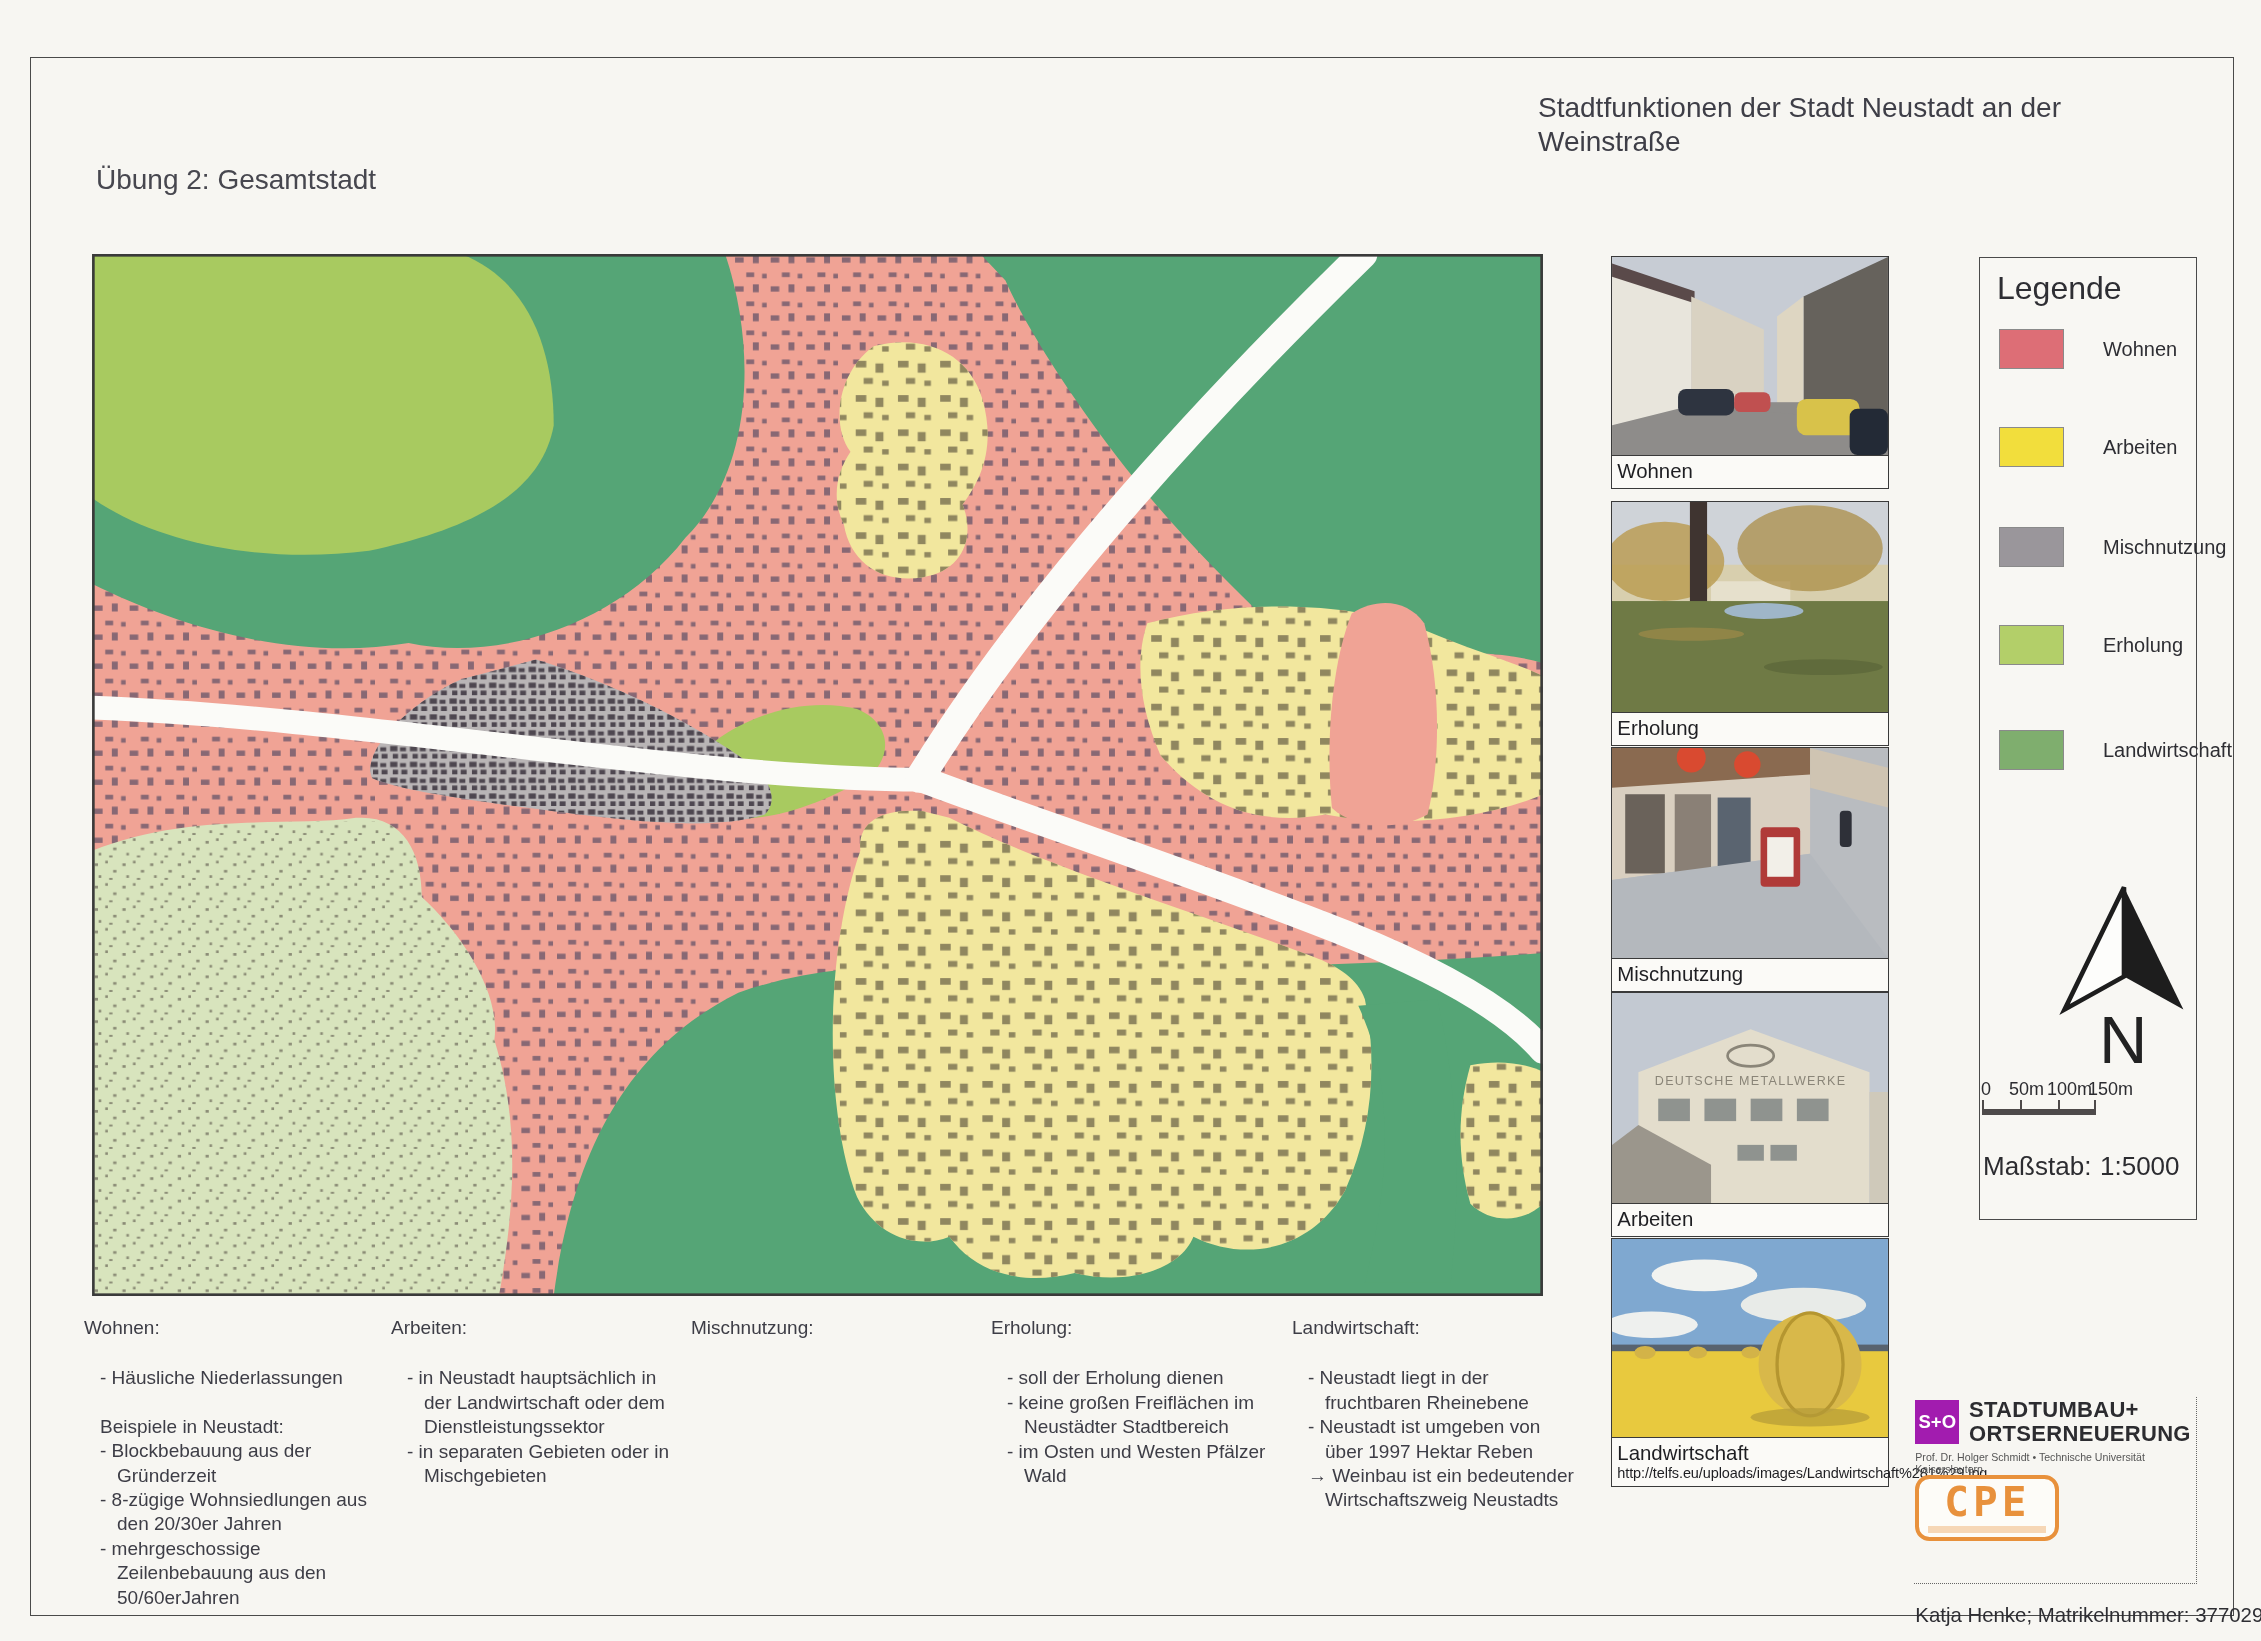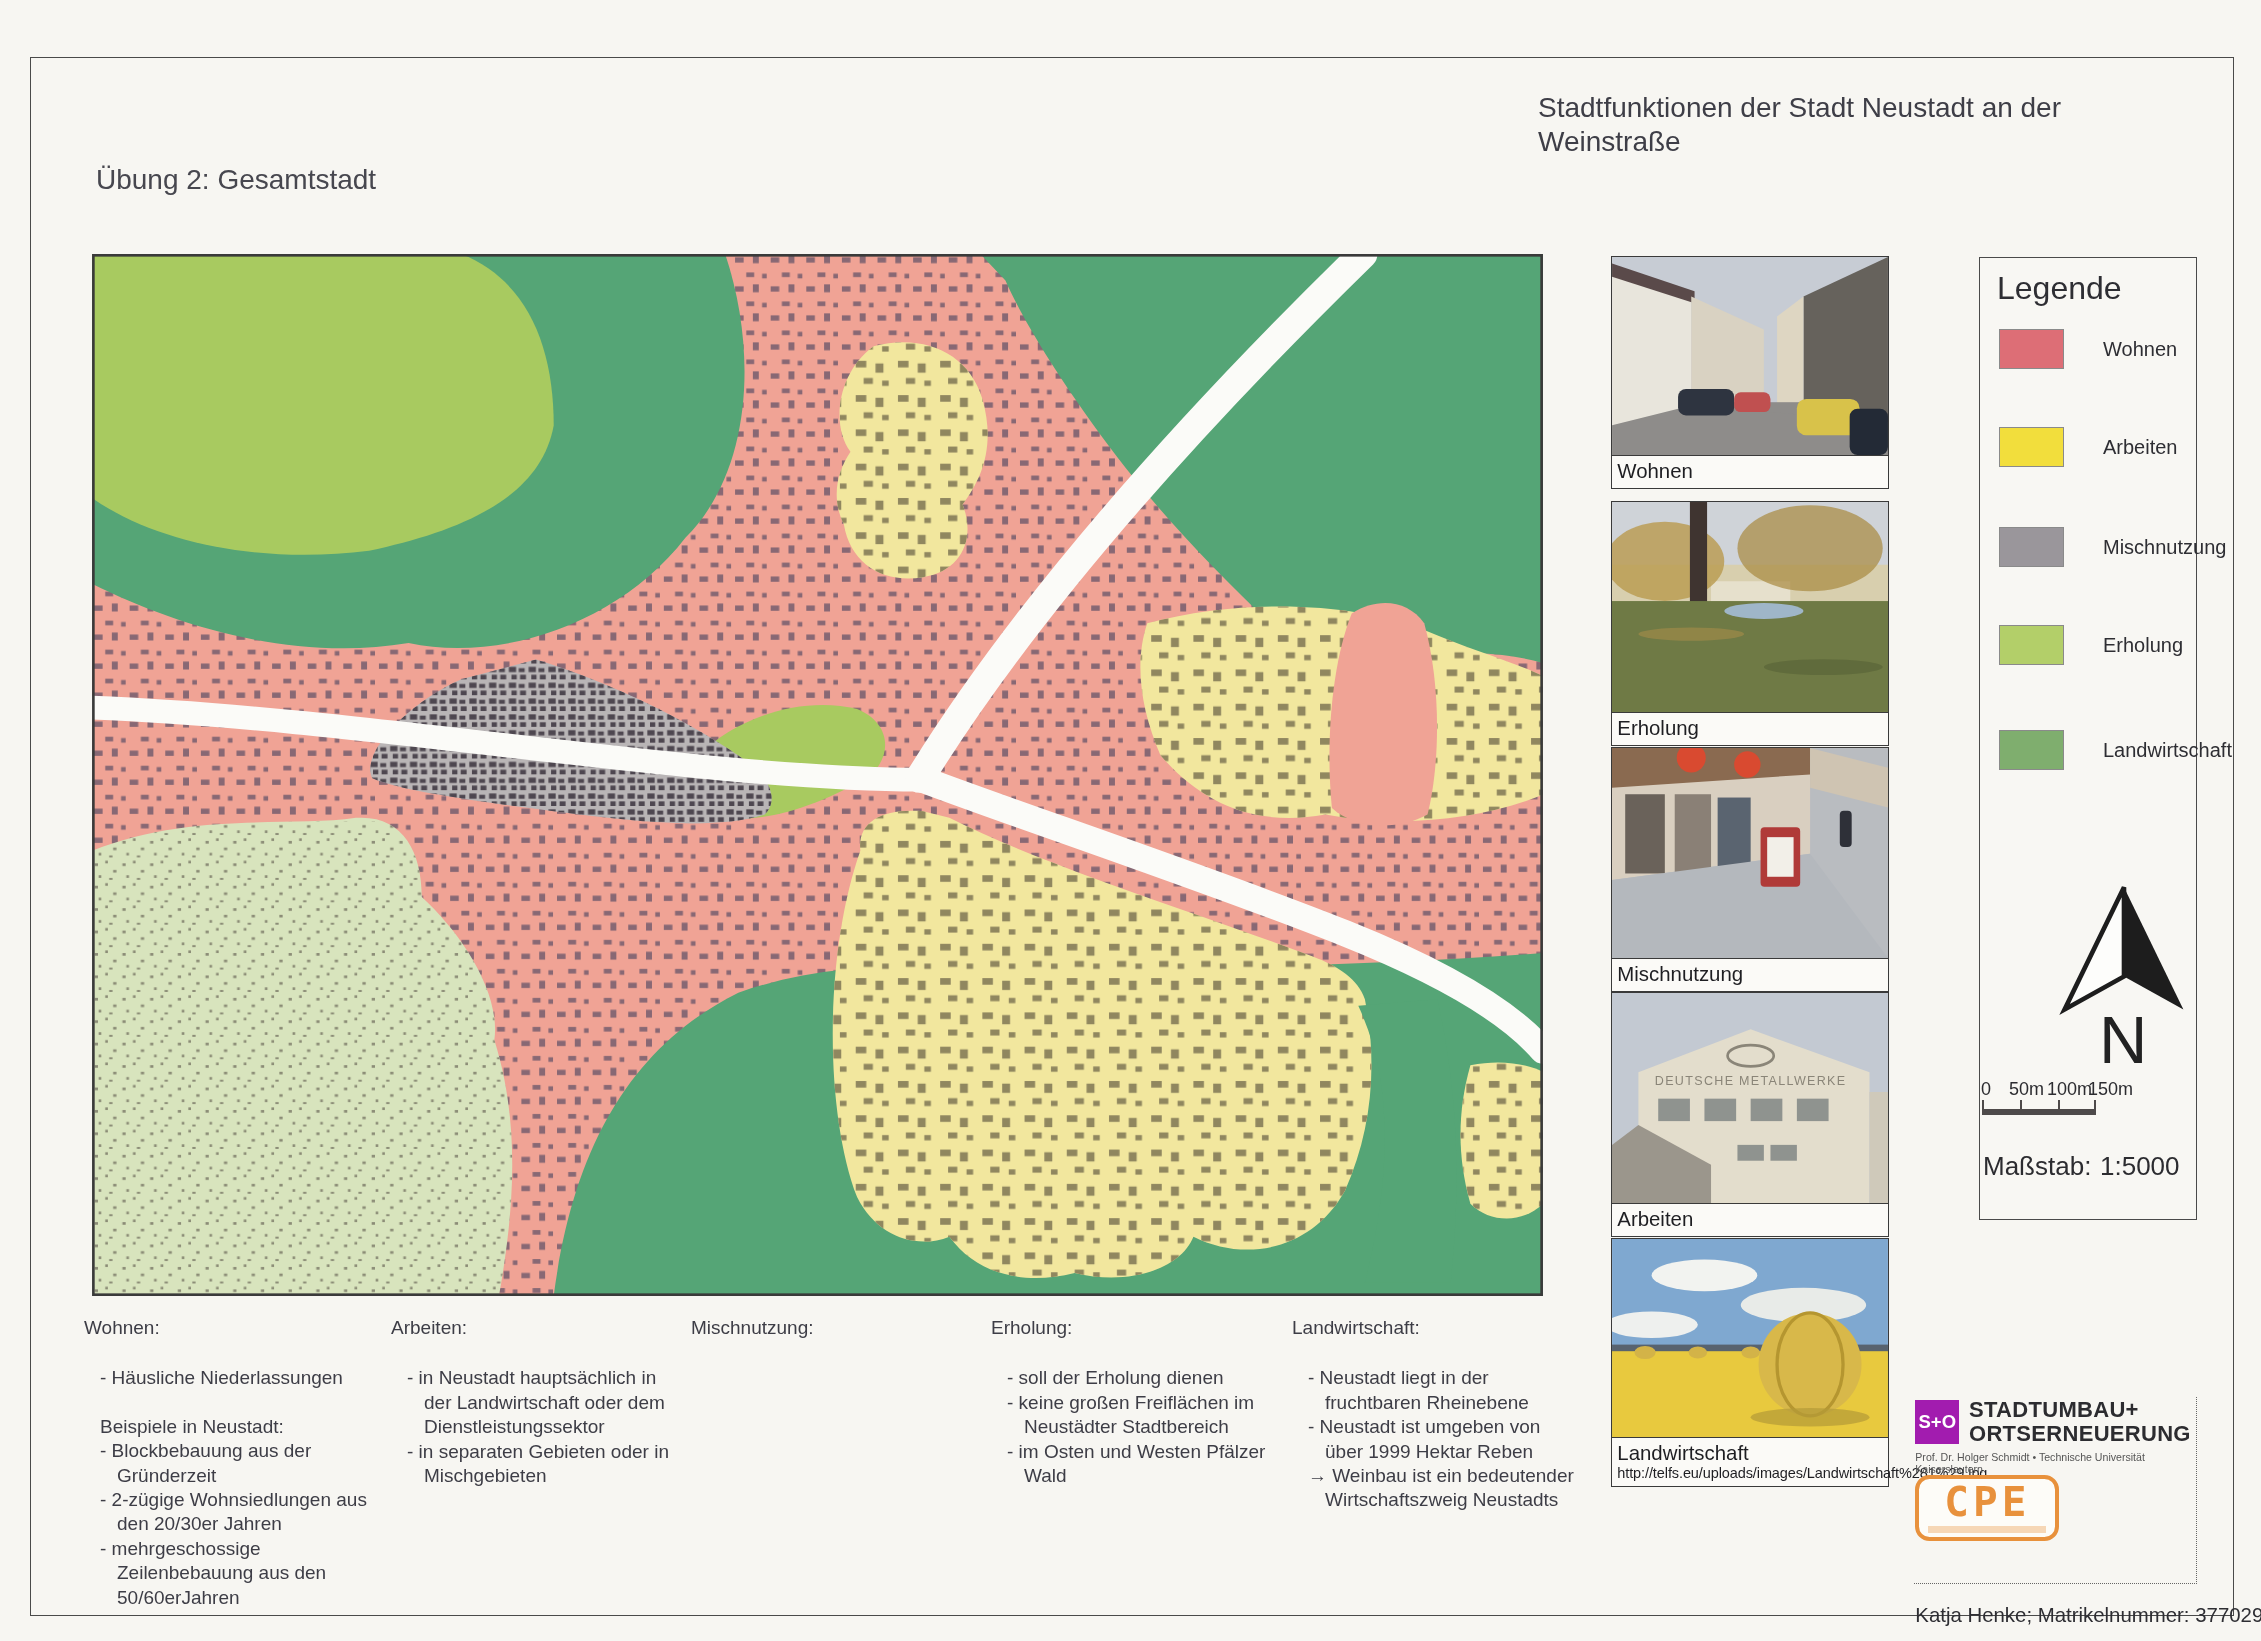--- a/index.html
+++ b/index.html
@@ -291,21 +291,21 @@
     <span class="mval">1:5000</span>
   </div>
 
   <div class="notes" style="left:84px;">
     <div class="nhead">Wohnen:</div>
     <div>
         <div class="nline">- Häusliche Niederlassungen</div>
         <div class="nline sp"></div>
         <div class="nline">Beispiele in Neustadt:</div>
         <div class="nline">- Blockbebauung aus der Gründerzeit</div>
-        <div class="nline">- 2-zügige Wohnsiedlungen aus den 20/30er Jahren</div>
+        <div class="nline">- 8-zügige Wohnsiedlungen aus den 20/30er Jahren</div>
         <div class="nline">- mehrgeschossige Zeilenbebauung aus den 50/60erJahren</div>
       </div>
   </div>
   <div class="notes" style="left:391px;">
     <div class="nhead">Arbeiten:</div>
     <div>
         <div class="nline">- in Neustadt hauptsächlich in der Landwirtschaft oder dem Dienstleistungssektor</div>
         <div class="nline">- in separaten Gebieten oder in Mischgebieten</div>
       </div>
   </div>
@@ -317,21 +317,21 @@
     <div>
         <div class="nline">- soll der Erholung dienen</div>
         <div class="nline">- keine großen Freiflächen im Neustädter Stadtbereich</div>
         <div class="nline">- im Osten und Westen Pfälzer Wald</div>
       </div>
   </div>
   <div class="notes" style="left:1292px;">
     <div class="nhead">Landwirtschaft:</div>
     <div>
         <div class="nline">- Neustadt liegt in der fruchtbaren Rheinebene</div>
-        <div class="nline">- Neustadt ist umgeben von über 1999 Hektar Reben</div>
+        <div class="nline">- Neustadt ist umgeben von über 1997 Hektar Reben</div>
         <div class="nline">→ Weinbau ist ein bedeutender Wirtschaftszweig Neustadts</div>
       </div>
   </div>
 
   <div class="credits">
     <div class="so-logo">S+O</div>
     <div class="org">
       <div>STADTUMBAU+</div>
       <div>ORTSERNEUERUNG</div>
     </div>

